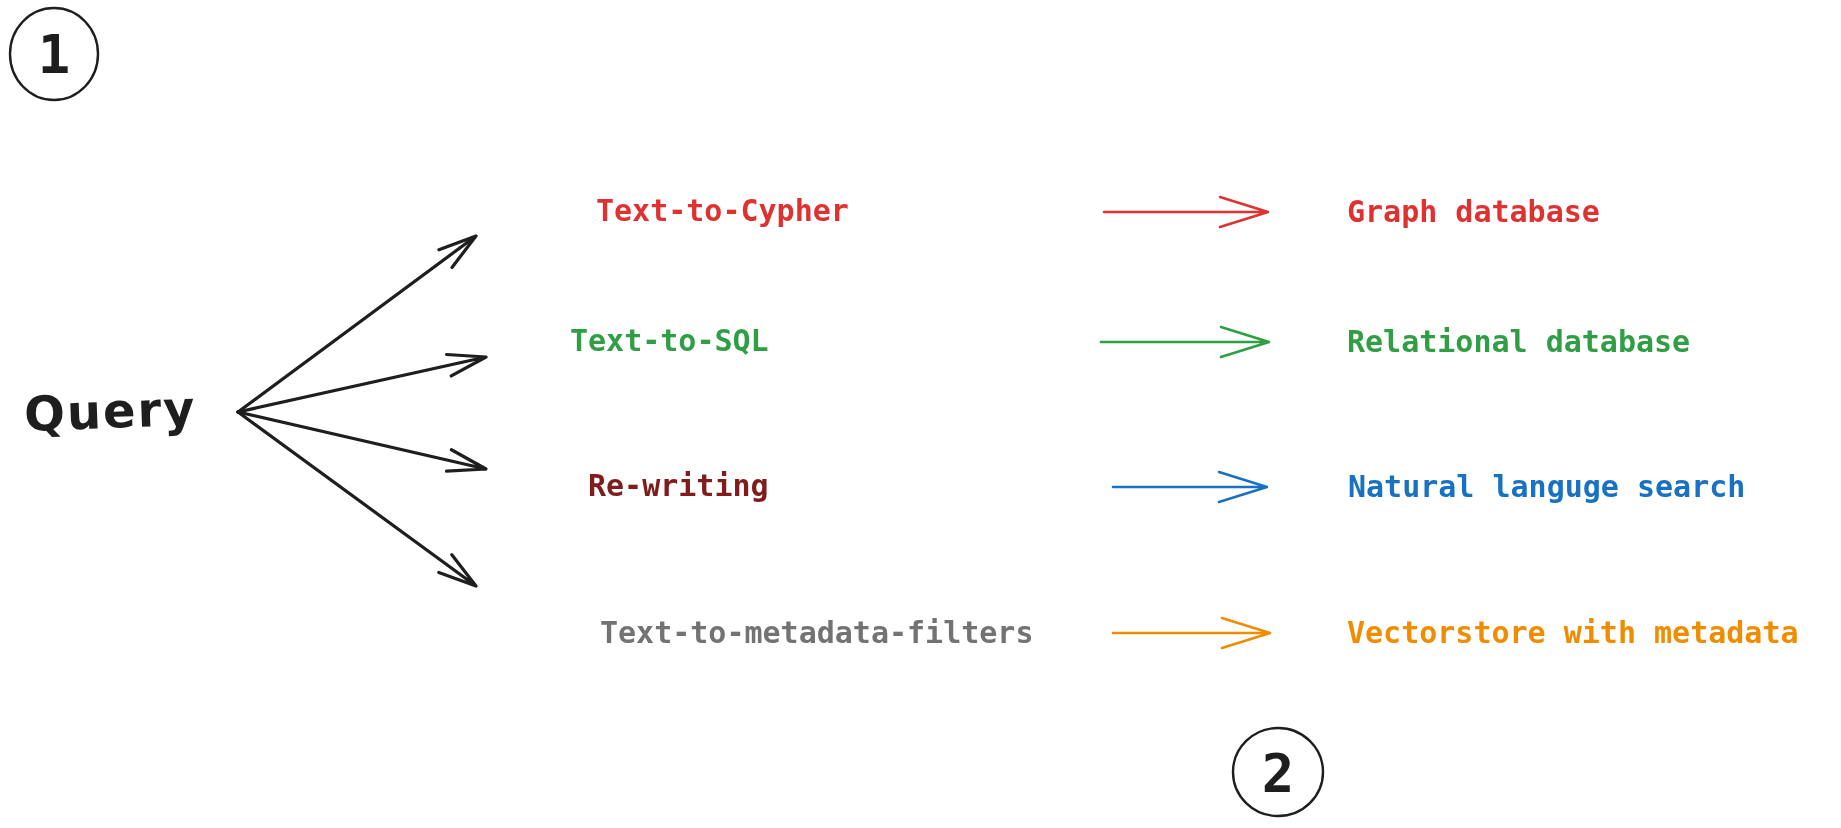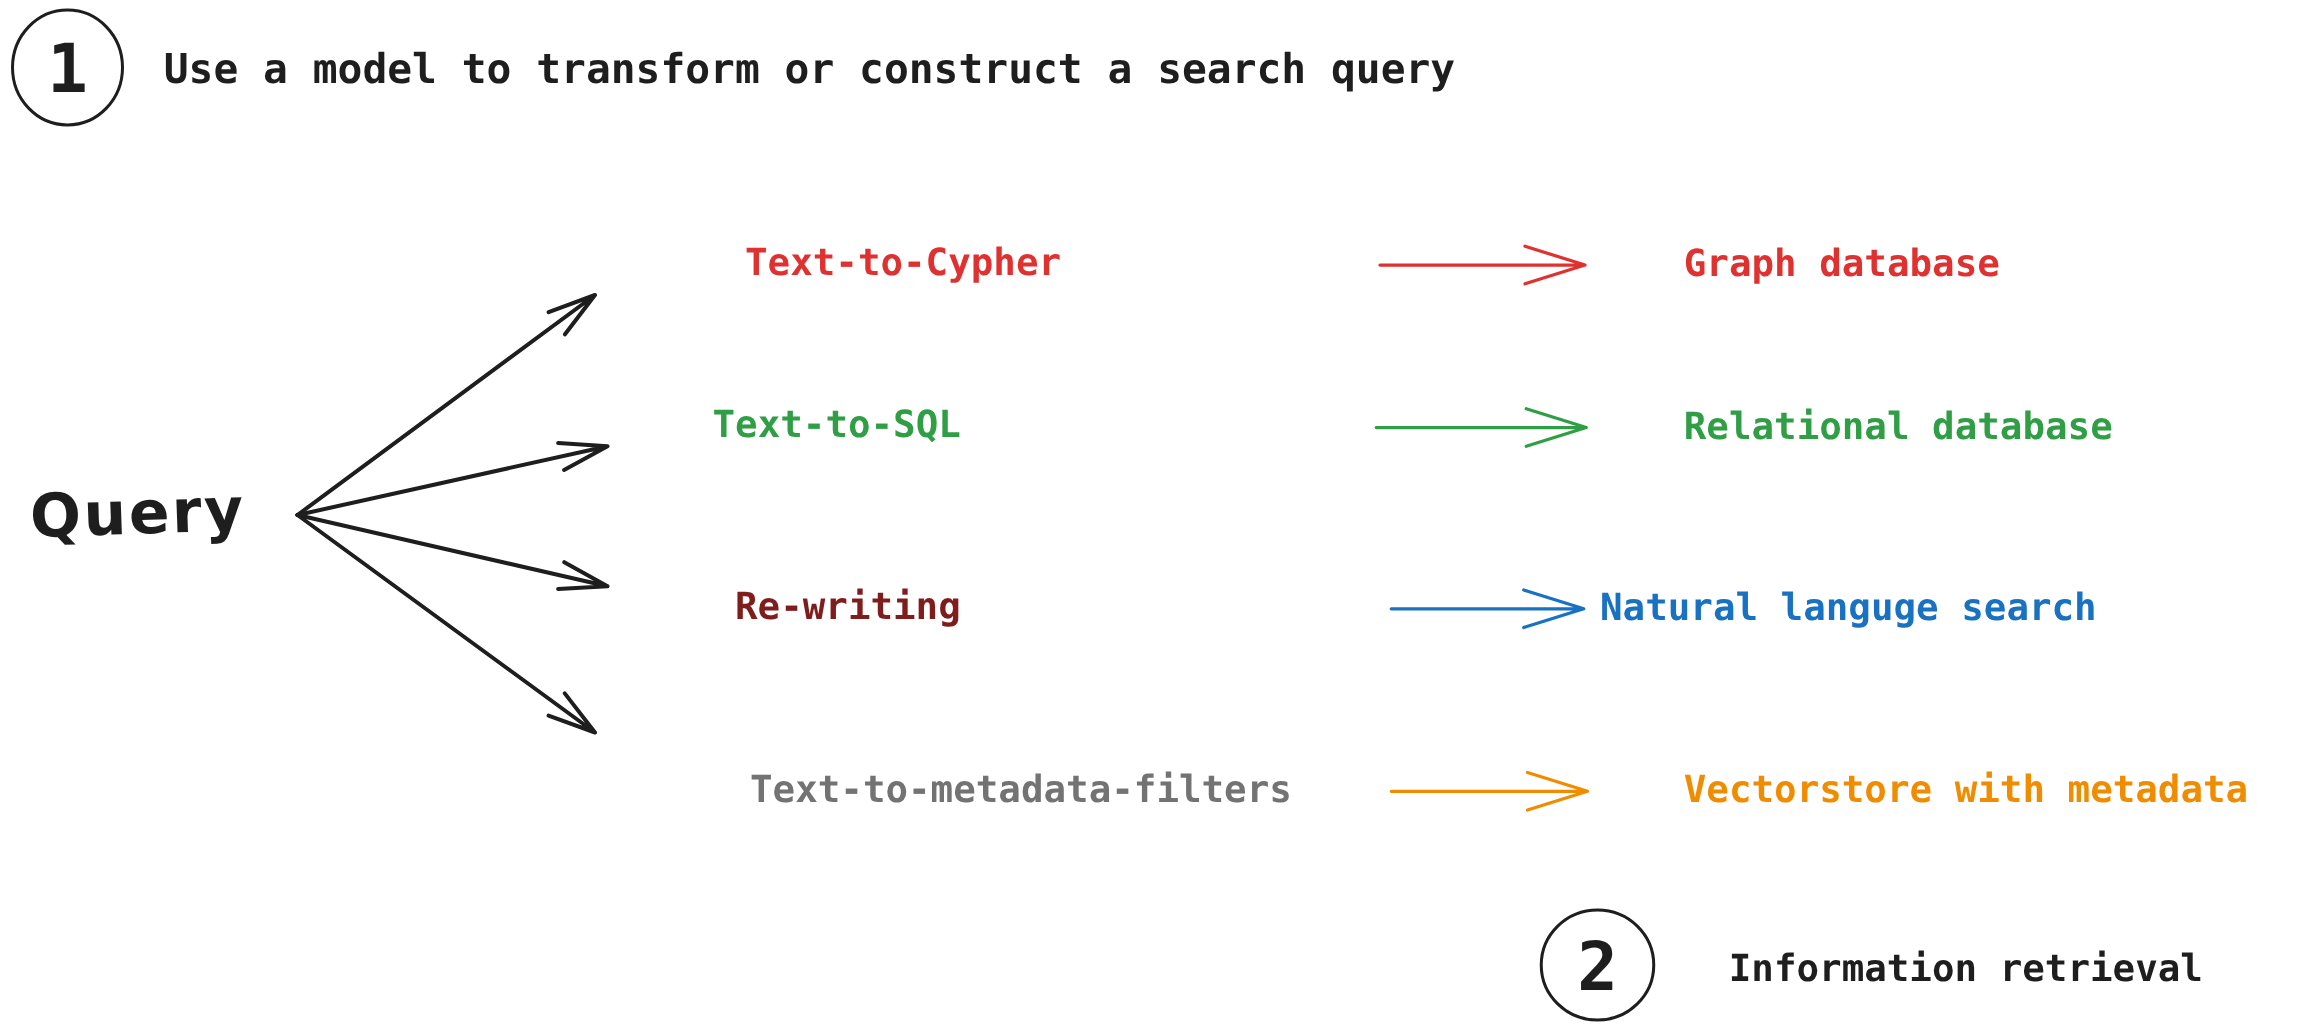--- a/index.html
+++ b/index.html
@@ -52,30 +52,28 @@
         <path d="M238 412 L486 469 M446.5016161548513 471.20854558959047 L486 469 L451.42958086899085 449.76757630701843" fill="none" stroke="#1e1e1e" stroke-width="3.2" stroke-linecap="round" stroke-linejoin="round"></path>
         <path d="M238 412 L476 586 M438.83180788238116 572.4528418217038 L476 586 L451.8159144188152 554.6929719615238" fill="none" stroke="#1e1e1e" stroke-width="3.2" stroke-linecap="round" stroke-linejoin="round"></path>
         <path d="M1104 212 L1268 212 M1220 227 L1268 212 L1220 197" fill="none" stroke="#e03131" stroke-width="2.6" stroke-linecap="round" stroke-linejoin="round"></path>
         <path d="M1101 342 L1269 342 M1221 357 L1269 342 L1221 327" fill="none" stroke="#2f9e44" stroke-width="2.6" stroke-linecap="round" stroke-linejoin="round"></path>
         <path d="M1113 487 L1267 487 M1219 502 L1267 487 L1219 472" fill="none" stroke="#1971c2" stroke-width="2.6" stroke-linecap="round" stroke-linejoin="round"></path>
         <path d="M1113 633 L1270 633 M1222 648 L1270 633 L1222 618" fill="none" stroke="#f08c00" stroke-width="2.6" stroke-linecap="round" stroke-linejoin="round"></path>
       </g>
   </svg>
 
   <div class="badge-num" style="left: 54px; top: 56px; color: rgb(30, 30, 30);">1</div>
-  <div class="txt step-title" style="left: 131px; top: 56px; color: rgb(30, 30, 30);">Use a model to transform or construct a search query</div>
 
   <div class="query-label" style="left: 24px; top: 412px; color: rgb(30, 30, 30);">Query</div>
 
   <div class="txt method" style="left: 596px; top: 211px; color: rgb(224, 49, 49);">Text-to-Cypher</div>
   <div class="txt method" style="left: 570px; top: 341px; color: rgb(47, 158, 68); text-align: right;">Text-to-SQL</div>
   <div class="txt method" style="left: 588px; top: 486px; color: #7f1d1d;">Re-writing</div>
   <div class="txt method" style="left: 600px; top: 633px; color: #737373;">Text-to-metadata-filters</div>
 
   <div class="txt target" style="left: 1347px; top: 212px; color: rgb(224, 49, 49);">Graph database</div>
   <div class="txt target" style="left: 1347px; top: 342px; color: rgb(47, 158, 68);">Relational database</div>
-  <div class="txt target" style="left: 1280px; top: 487px; color: rgb(25, 113, 194);">Natural languge search</div>
+  <div class="txt target" style="left: 1348px; top: 487px; color: rgb(25, 113, 194);">Natural languge search</div>
   <div class="txt target" style="left: 1347px; top: 633px; color: rgb(240, 140, 0);">Vectorstore with metadata</div>
 
   <div class="badge-num" style="left: 1278px; top: 775px; color: rgb(30, 30, 30);">2</div>
-  <div class="txt step2-title" style="left: 1383px; top: 776px; color: rgb(30, 30, 30);">Information retrieval</div>
 
 </div>
 
 </body></html>

